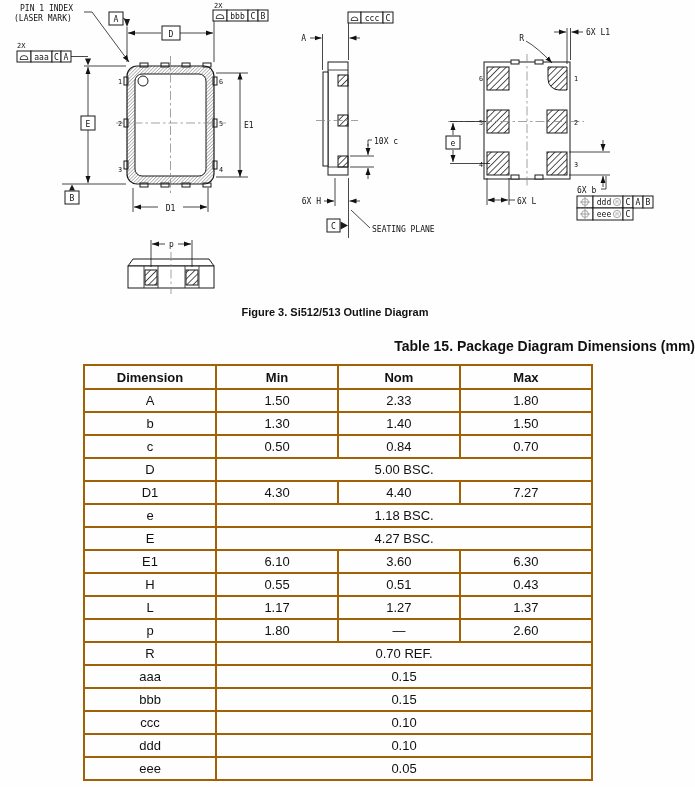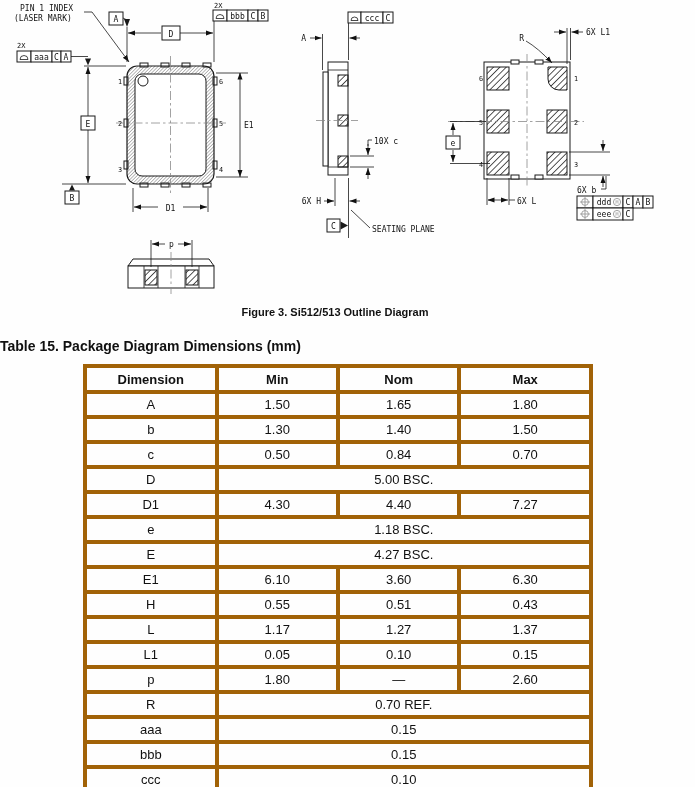--- a/index.html
+++ b/index.html
@@ -12,24 +12,24 @@
   svg text.qty{font-size:7px;}
   svg text.mm{font-size:5px;fill:#999;}
   .lnthin{stroke:#1a1a1a;stroke-width:0.8;fill:none;}
   .cl{stroke:#8a8a8a;stroke-width:0.8;stroke-dasharray:9 3 2.5 3;fill:none;}
   .box{fill:#ffffff;stroke:#1a1a1a;stroke-width:1;}
   .pad{fill:url(#hatch);stroke:#1a1a1a;stroke-width:1;}
   .ring{fill:url(#ringpat);stroke:#1a1a1a;stroke-width:1.2;}
   .fill{fill:#1a1a1a;stroke:none;}
   .gray{stroke:#999;fill:none;stroke-width:0.9;}
   .caption{width:670px;text-align:center;font-size:11px;font-weight:bold;margin:6px 0 0 0;}
-  .tbl-title{width:695px;text-align:left;font-size:14px;font-weight:bold;margin:20px 0 0 0;}
+  .tbl-title{width:695px;text-align:right;font-size:14px;font-weight:bold;margin:20px 0 0 0;}
   table.dims{border-collapse:collapse;margin:10px 0 0 83px;width:510px;table-layout:fixed;
              border:2px solid #000;font-size:13px;}
-  table.dims th,table.dims td{border:4px solid #a16207;text-align:center;height:21px;padding:0;}
+  table.dims th,table.dims td{border:2px solid #a16207;text-align:center;height:21px;padding:0;}
   table.dims th{font-weight:bold;height:22px;}
 </style>
 </head>
 <body>
 
 <div class="page">
 
   <div class="drawing-wrap">
   <svg width="695" height="300" viewBox="0 0 695 300">
     <defs>
@@ -339,21 +339,21 @@
         <th>Dimension</th>
         <th>Min</th>
         <th>Nom</th>
         <th>Max</th>
       </tr>
     </thead>
     <tbody>
       <tr>
           <td>A</td>
           <td>1.50</td>
-          <td>1.65</td>
+          <td>2.33</td>
           <td>1.80</td>
         </tr>
       <tr>
           <td>b</td>
           <td>1.30</td>
           <td>1.40</td>
           <td>1.50</td>
         </tr>
       <tr>
           <td>c</td>
@@ -391,26 +391,20 @@
           <td>0.51</td>
           <td>0.43</td>
         </tr>
       <tr>
           <td>L</td>
           <td>1.17</td>
           <td>1.27</td>
           <td>1.37</td>
         </tr>
       <tr>
-          <td>L1</td>
-          <td>0.05</td>
-          <td>0.10</td>
-          <td>0.15</td>
-        </tr>
-      <tr>
           <td>p</td>
           <td>1.80</td>
           <td>—</td>
           <td>2.60</td>
         </tr>
       <tr>
           <td>R</td>
           <td colspan="3">0.70 REF.</td>
         </tr>
       <tr>

